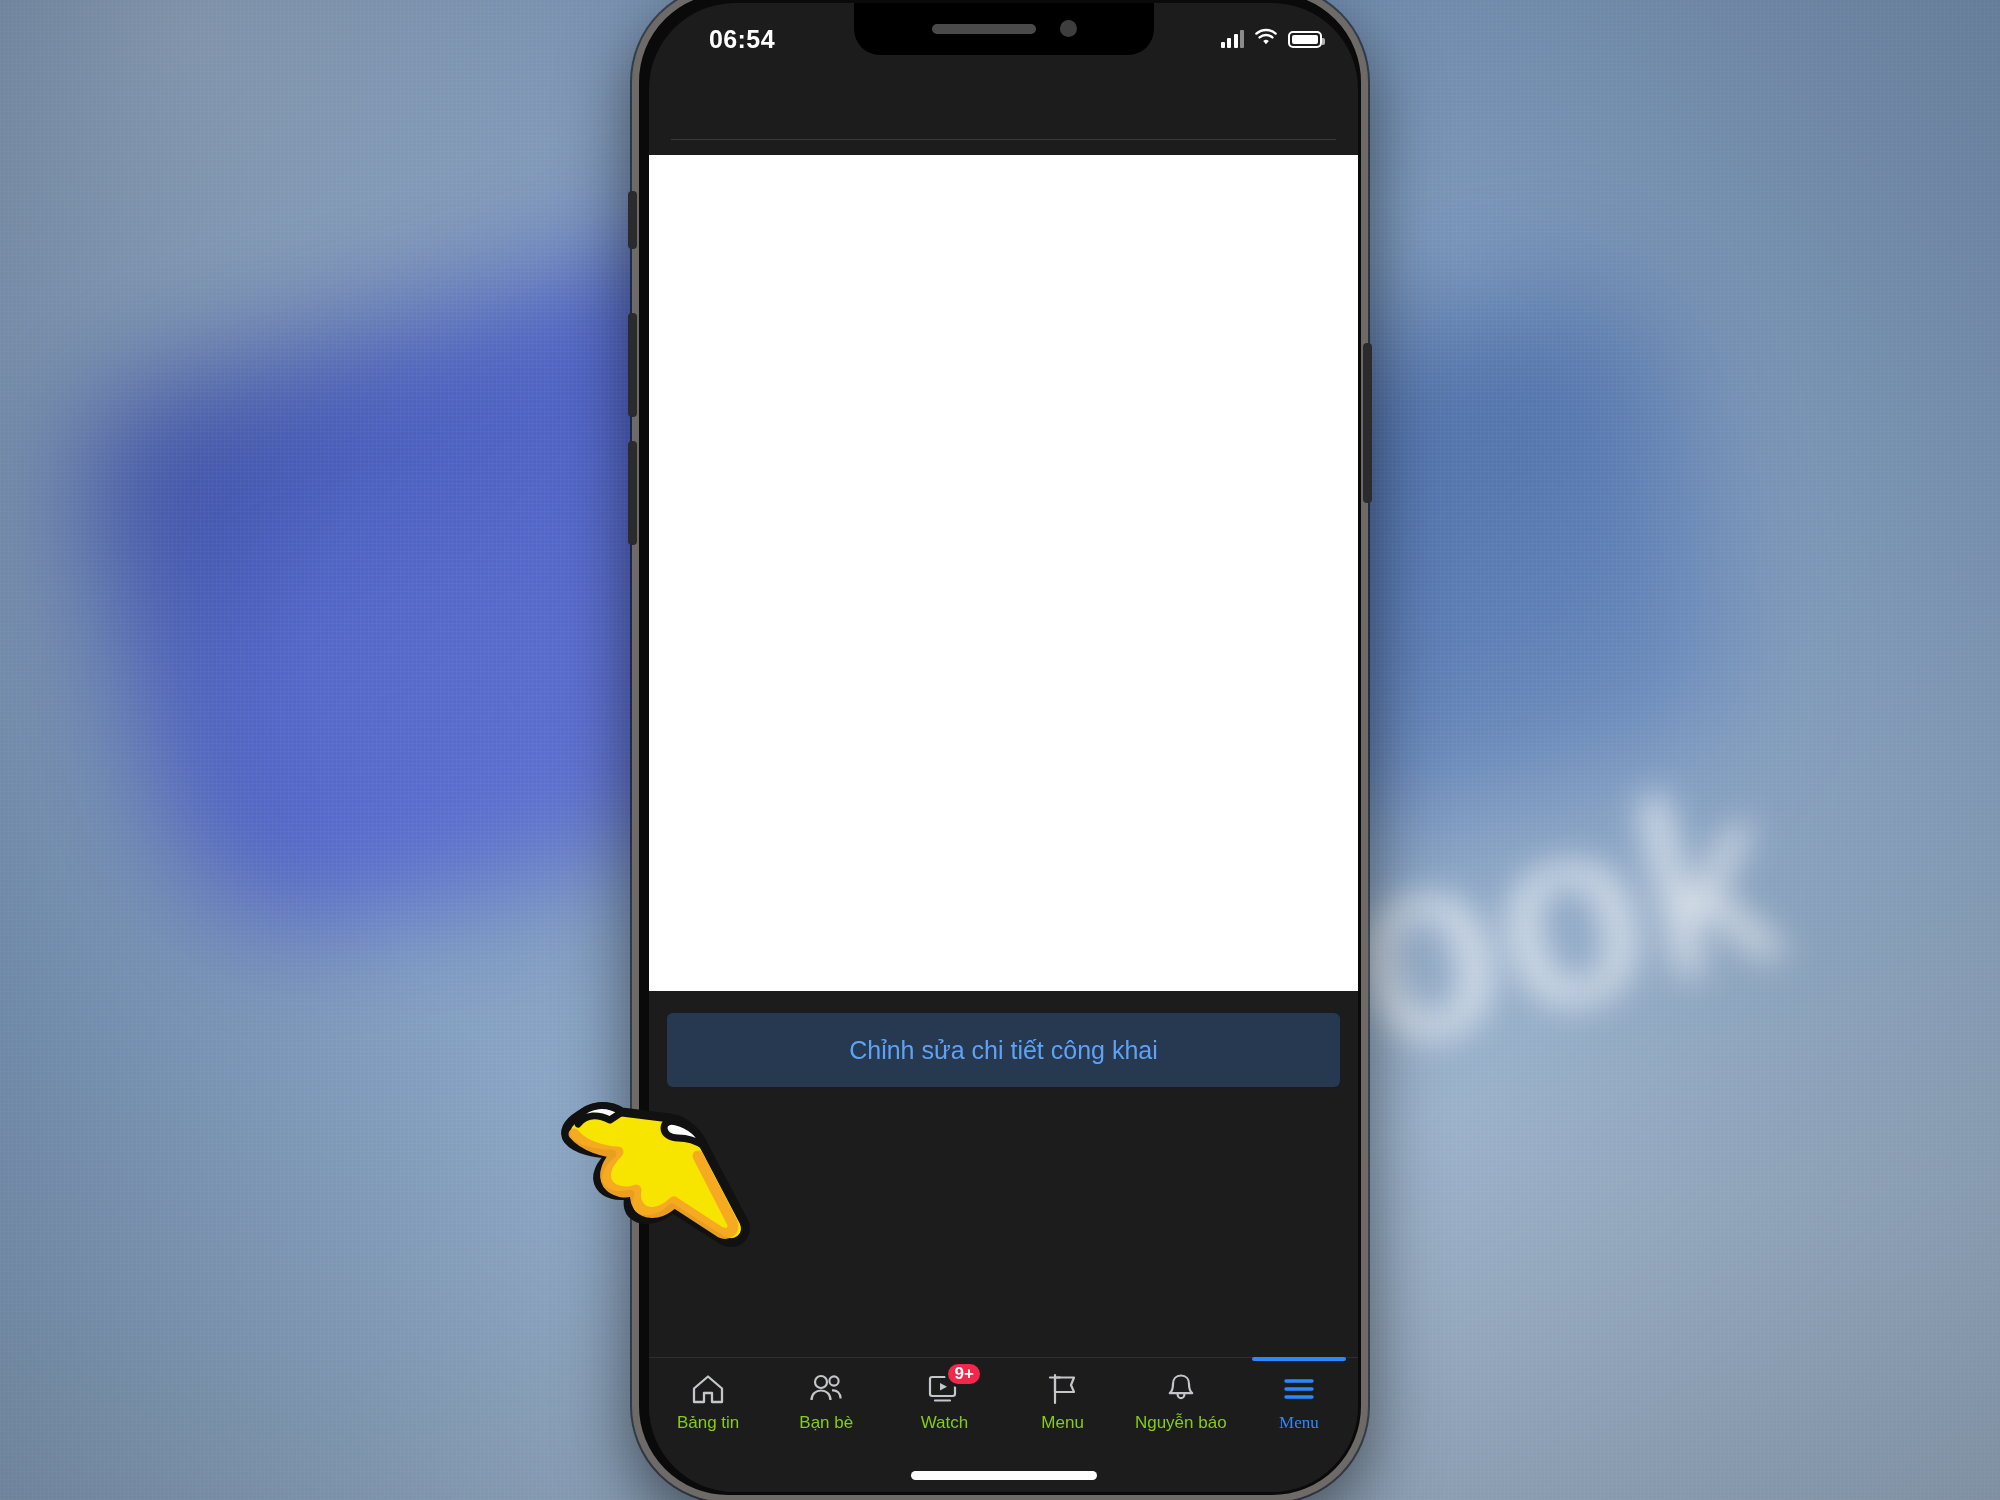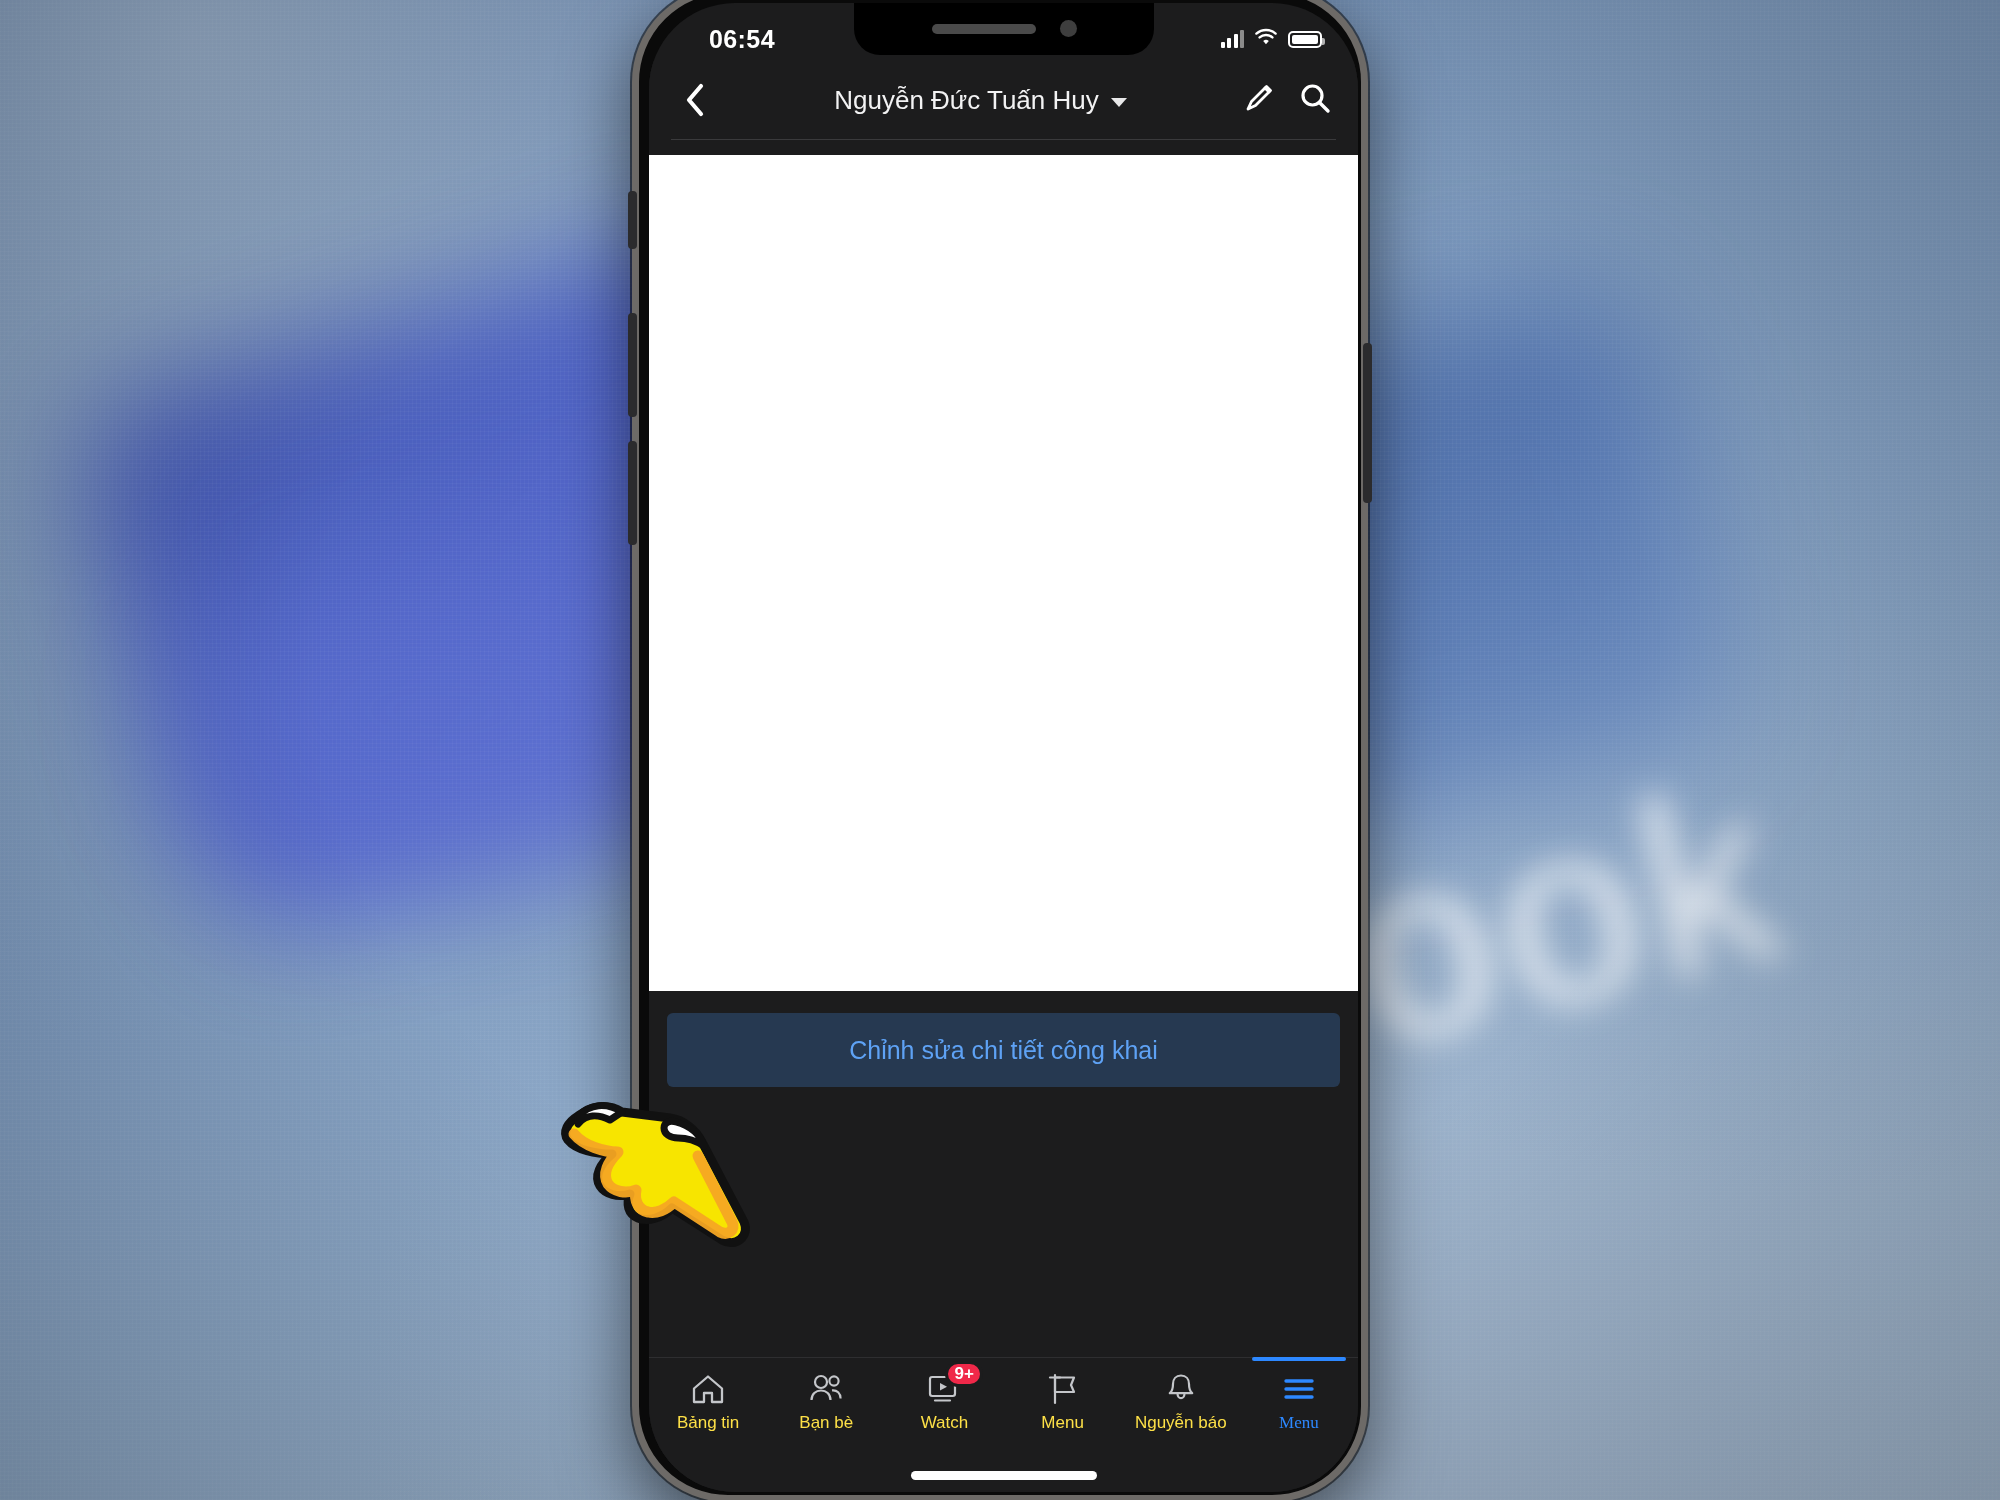--- a/index.html
+++ b/index.html
@@ -314,21 +314,21 @@
   }
   .tab {
     flex: 1 1 0;
     display: flex;
     flex-direction: column;
     align-items: center;
     gap: 7px;
     position: relative;
   }
   .tab .ico { height: 34px; display: flex; align-items: center; justify-content: center; position: relative; }
-  .tab .lbl { font-size: 17px; color: #fde047; }
+  .tab .lbl { font-size: 17px; color: #84cc16; }
   .tab.active .lbl { color: #2d88ff; font-family: Liberation Serif, serif; }
   .tab-indicator {
     position: absolute;
     top: -15px;
     left: 12px; right: 12px;
     height: 4px;
     border-radius: 2px;
     background: #2d88ff;
   }
   #watch-badge {
@@ -413,47 +413,20 @@
             <path d="M5.6 9.4a9.6 9.6 0 0 1 12.8 0" stroke="#fff" stroke-width="2.4" fill="none" stroke-linecap="round"></path>
             <path d="M2.4 5.6a14.4 14.4 0 0 1 19.2 0" stroke="#fff" stroke-width="2.4" fill="none" stroke-linecap="round"></path>
           </svg>
         </span>
         <span class="batt">
             <i></i>
           </span>
       </div>
     </div>
 
-    <div id="header">
-      <div id="back-btn">
-        <svg width="24" height="40" viewBox="0 0 24 40">
-          <path d="M18 6 L6 20 L18 34" stroke="#fff" stroke-width="4.2" fill="none" stroke-linecap="round" stroke-linejoin="round"></path>
-        </svg>
-      </div>
-
-      <div id="header-title-wrap">
-        <span id="header-title">Nguyễn Đức Tuấn Huy</span>
-        <span class="caret-down"></span>
-      </div>
-
-      <div id="header-actions">
-        <span>
-          <svg width="34" height="34" viewBox="0 0 34 34">
-            <path d="M6 28 L9.5 20.5 L24.5 5.5 L28.5 9.5 L13.5 24.5 Z" stroke="#fff" stroke-width="2.8" fill="none" stroke-linejoin="round"></path>
-            <path d="M23 7 L27 11" stroke="#fff" stroke-width="2.8" stroke-linecap="round"></path>
-          </svg>
-        </span>
-        <span>
-          <svg width="34" height="34" viewBox="0 0 34 34">
-            <circle cx="14.5" cy="14.5" r="9.5" stroke="#fff" stroke-width="3.2" fill="none"></circle>
-            <path d="M21.5 21.5 L30 30" stroke="#fff" stroke-width="3.4" stroke-linecap="round"></path>
-          </svg>
-        </span>
-      </div>
-    </div>
 
     <div id="header-divider"></div>
 
     <div id="content-strip">
       <span>
         <svg width="30" height="30" viewBox="0 0 30 30">
           <rect x="3" y="9" width="24" height="16" rx="2.5" stroke="#b7b9bd" stroke-width="2.2" fill="none"></rect>
           <path d="M11 9 V6.5 a1.8 1.8 0 0 1 1.8 -1.8 h4.4 a1.8 1.8 0 0 1 1.8 1.8 V9" stroke="#b7b9bd" stroke-width="2.2" fill="none"></path>
         </svg>
       </span>

